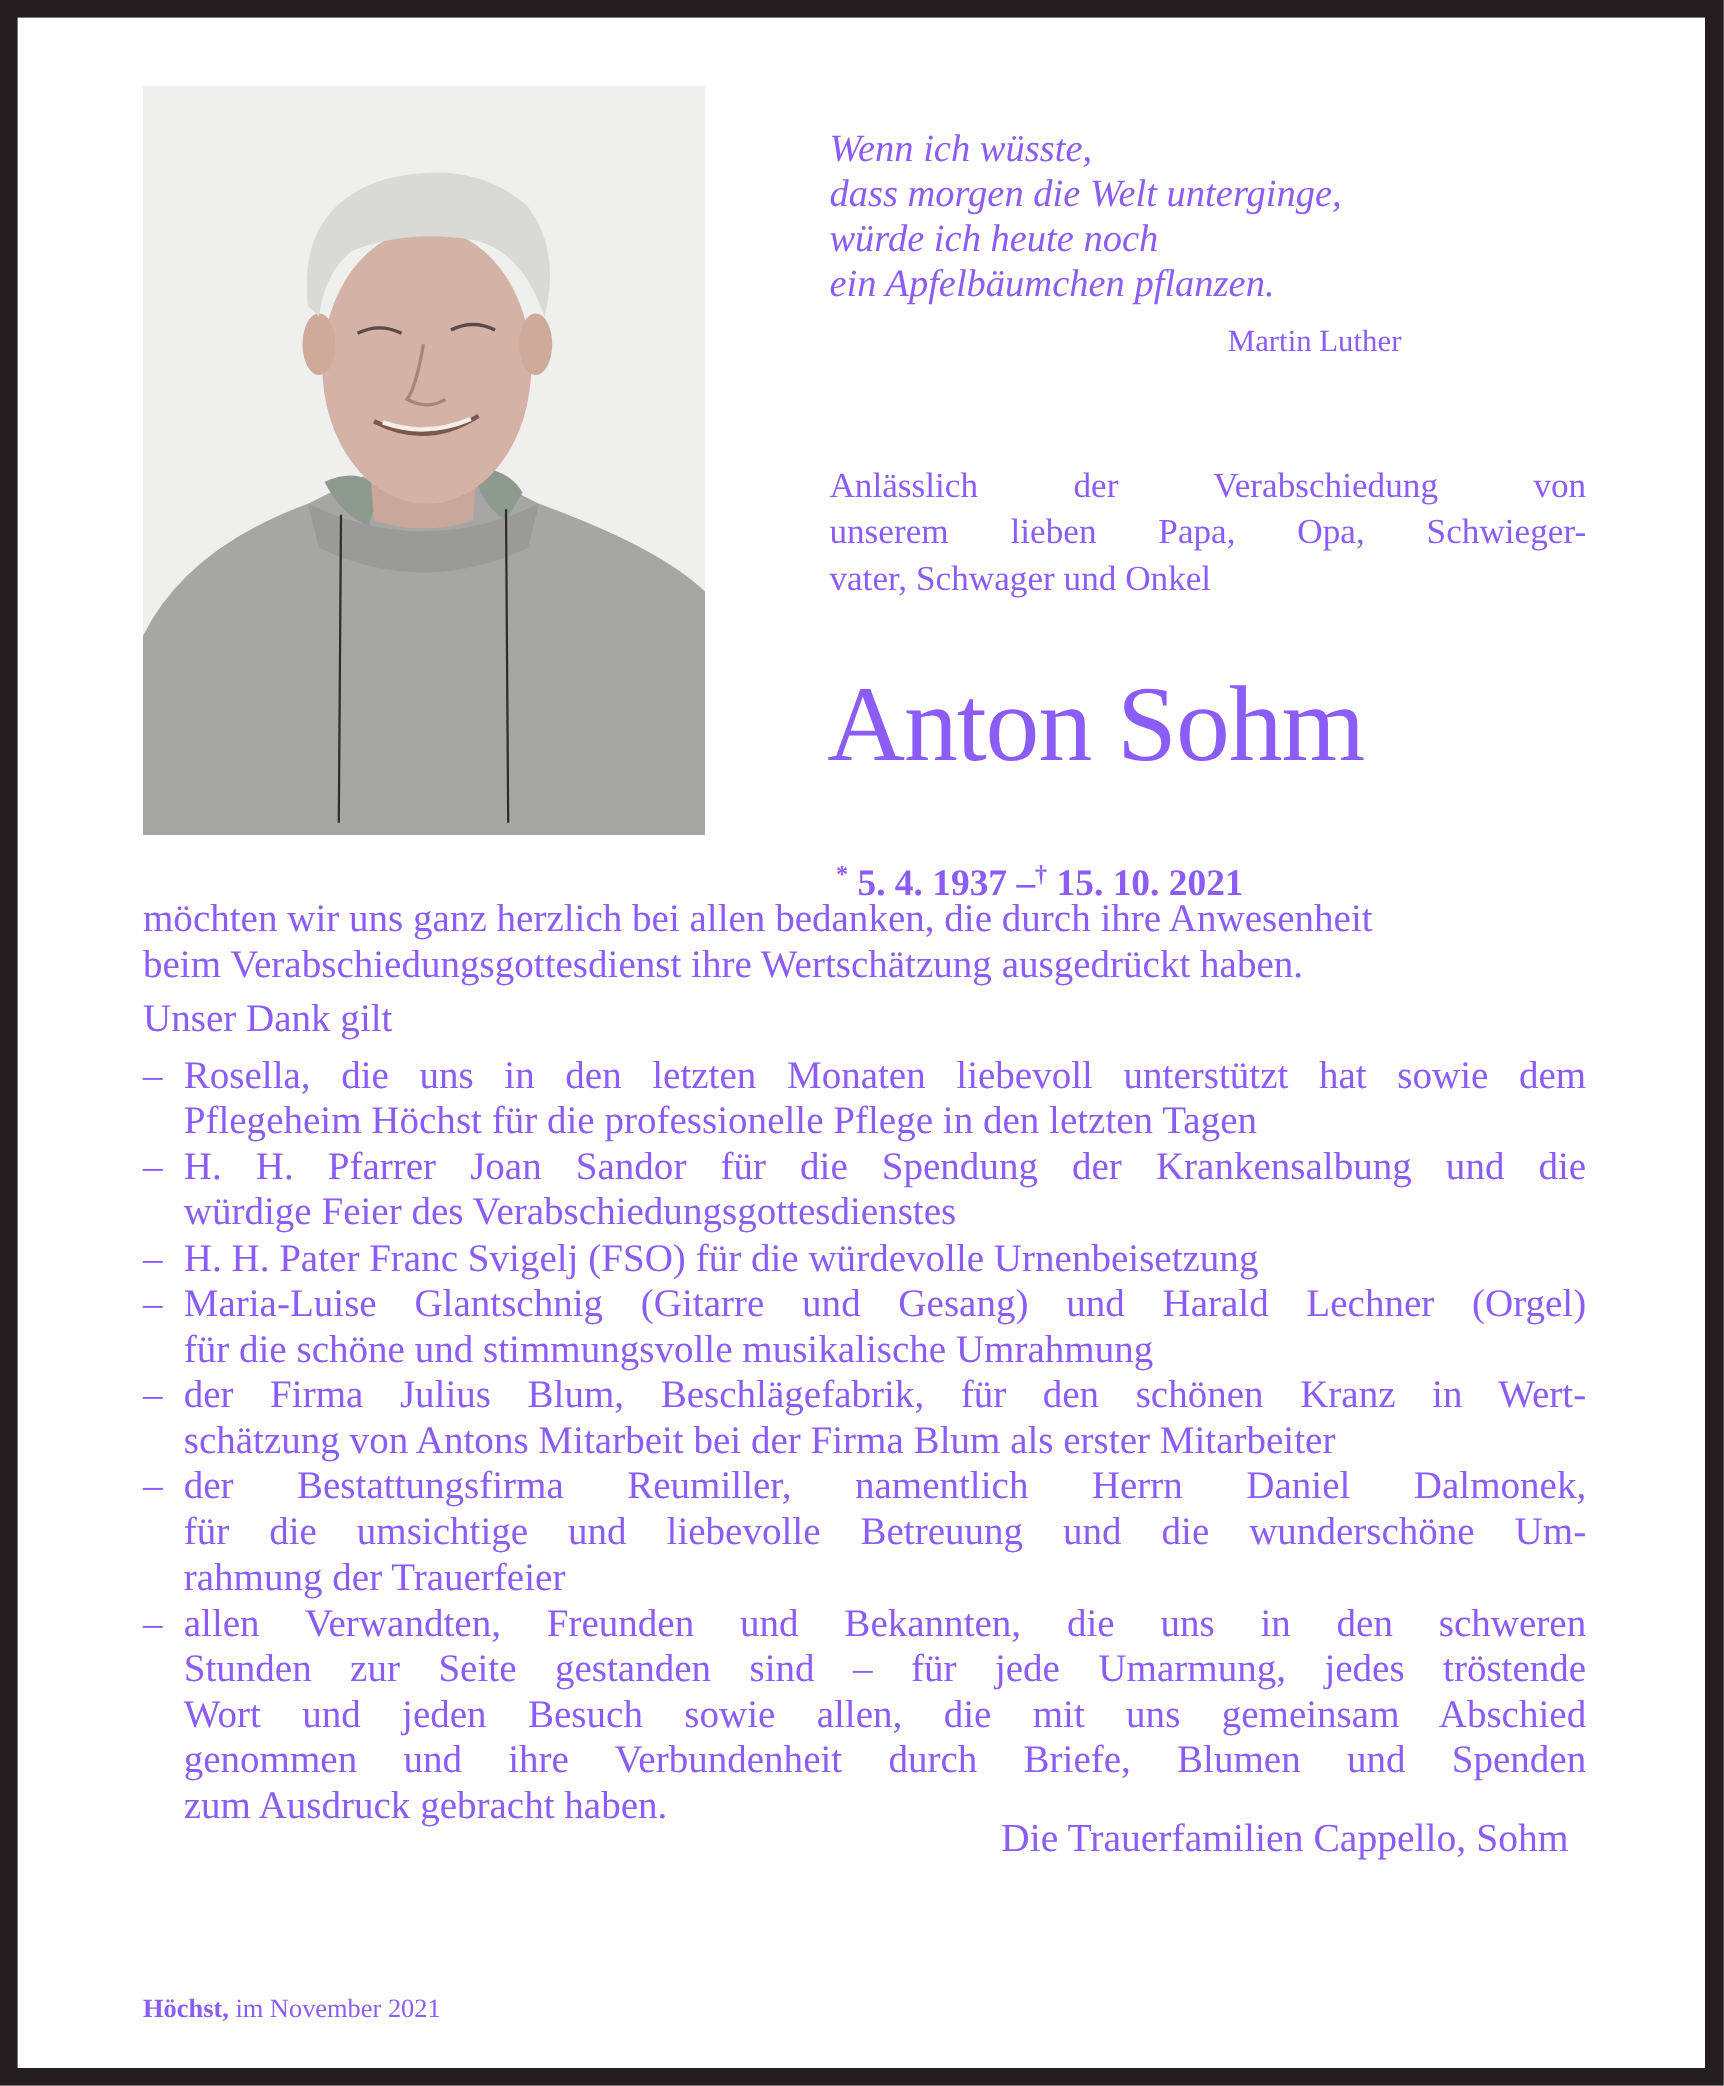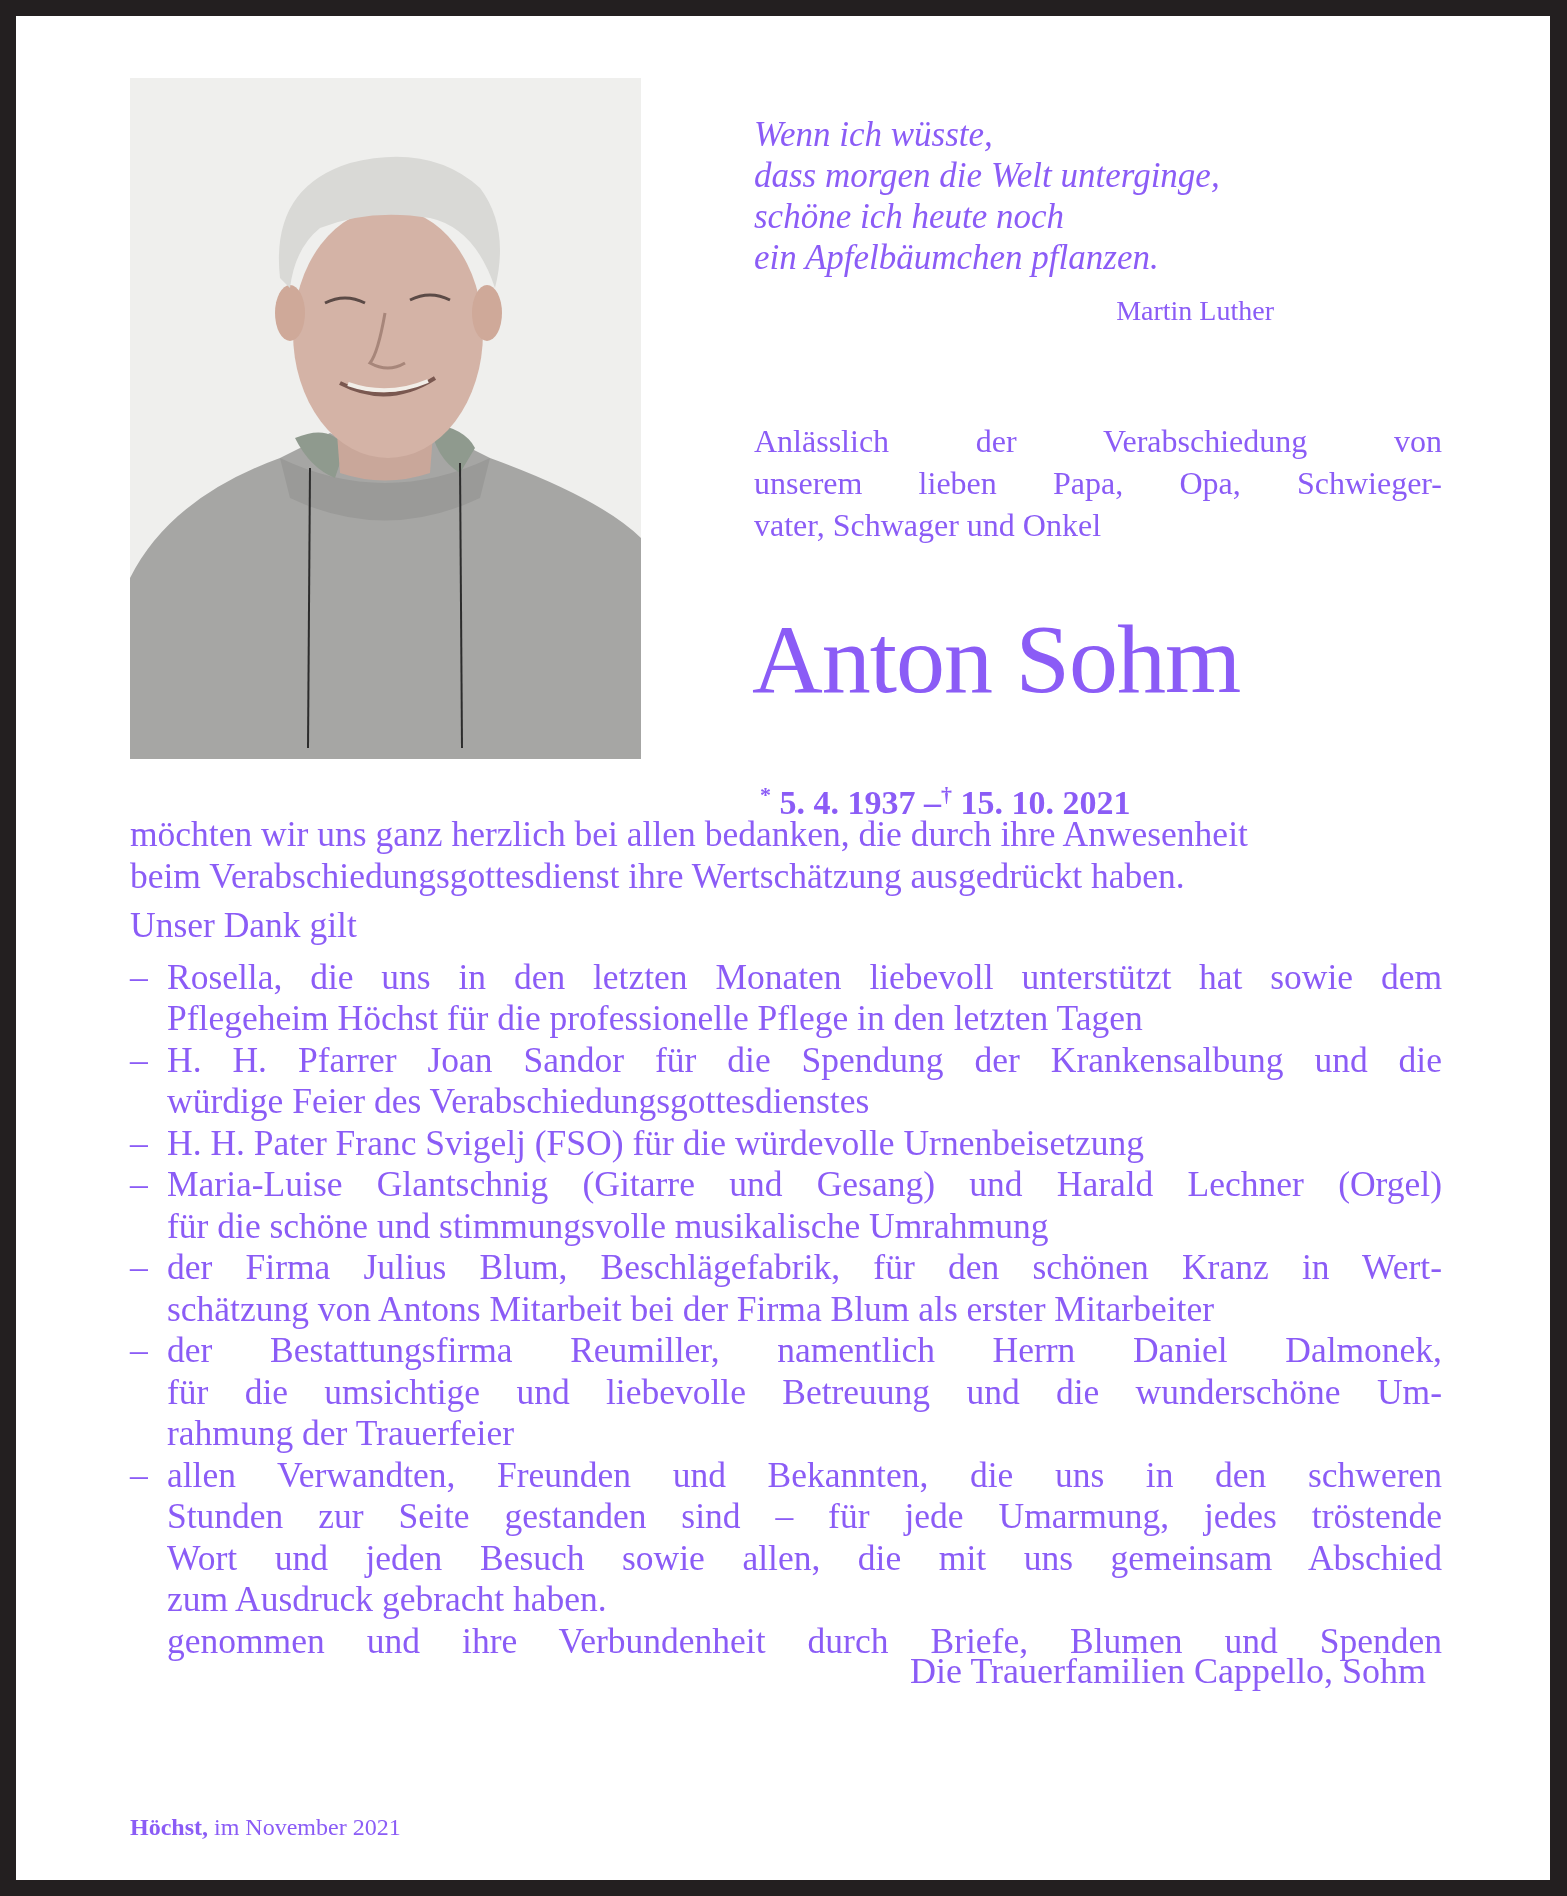--- a/index.html
+++ b/index.html
@@ -138,21 +138,21 @@
       <path d="M218 306 Q258 320 298 303" stroke="#f2eee8" stroke-width="4" fill="none"></path>
 
       <path d="M180 390 L178 670" stroke="#2c2c2c" stroke-width="2" fill="none"></path>
       <path d="M330 385 L332 670" stroke="#2c2c2c" stroke-width="2" fill="none"></path>
     </svg>
   </div>
 
   <div class="quote">
     <span class="line">Wenn ich wüsste,</span>
     <span class="line">dass morgen die Welt unterginge,</span>
-    <span class="line">schöne ich heute noch</span>
+    <span class="line">würde ich heute noch</span>
     <span class="line">ein Apfelbäumchen pflanzen.</span>
   </div>
   <div class="quote-author">Martin Luther</div>
 
   <div class="intro">
     <span class="line j">Anlässlich der Verabschiedung von</span>
     <span class="line j">unserem lieben Papa, Opa, Schwieger-</span>
     <span class="line">vater, Schwager und Onkel</span>
   </div>
 
@@ -200,22 +200,22 @@
         <span class="dash">–</span>
         <span class="line j">der Bestattungsfirma Reumiller, namentlich Herrn Daniel Dalmonek,</span>
         <span class="line j">für die umsichtige und liebevolle Betreuung und die wunderschöne Um-</span>
         <span class="line">rahmung der Trauerfeier</span>
       </li>
       <li class="item">
         <span class="dash">–</span>
         <span class="line j">allen Verwandten, Freunden und Bekannten, die uns in den schweren</span>
         <span class="line j">Stunden zur Seite gestanden sind – für jede Umarmung, jedes tröstende</span>
         <span class="line j">Wort und jeden Besuch sowie allen, die mit uns gemeinsam Abschied</span>
+        <span class="line j">genommen und ihre Verbundenheit durch Briefe, Blumen und Spenden</span>
         <span class="line">zum Ausdruck gebracht haben.</span>
-        <span class="line j">genommen und ihre Verbundenheit durch Briefe, Blumen und Spenden</span>
       </li>
     </ul>
   </div>
 
   <div class="signature">
     <span>Die Trauerfamilien</span>
     <b>Cappello, Sohm</b>
   </div>
 
   <div class="place">

